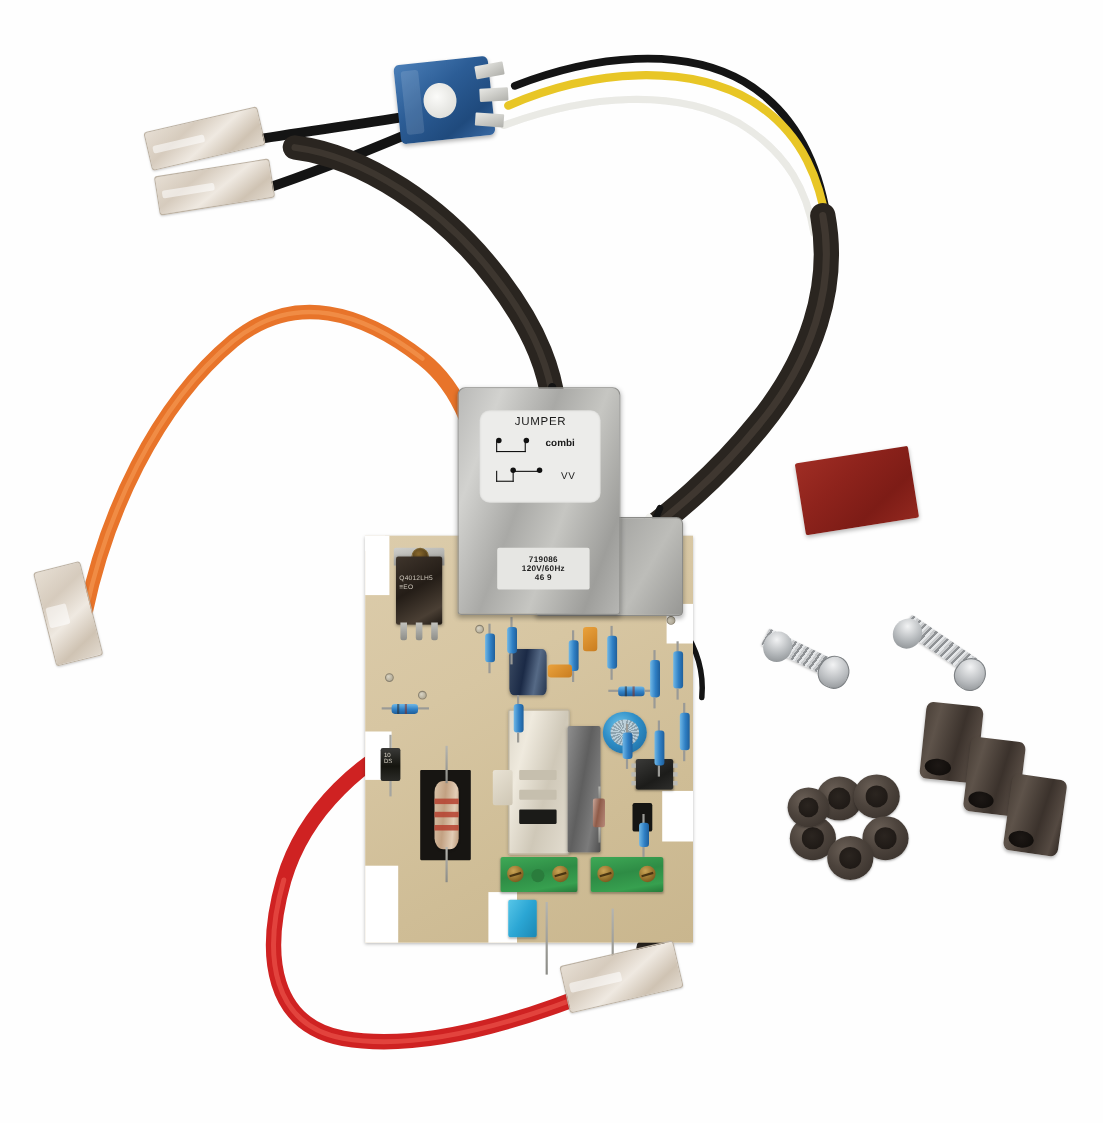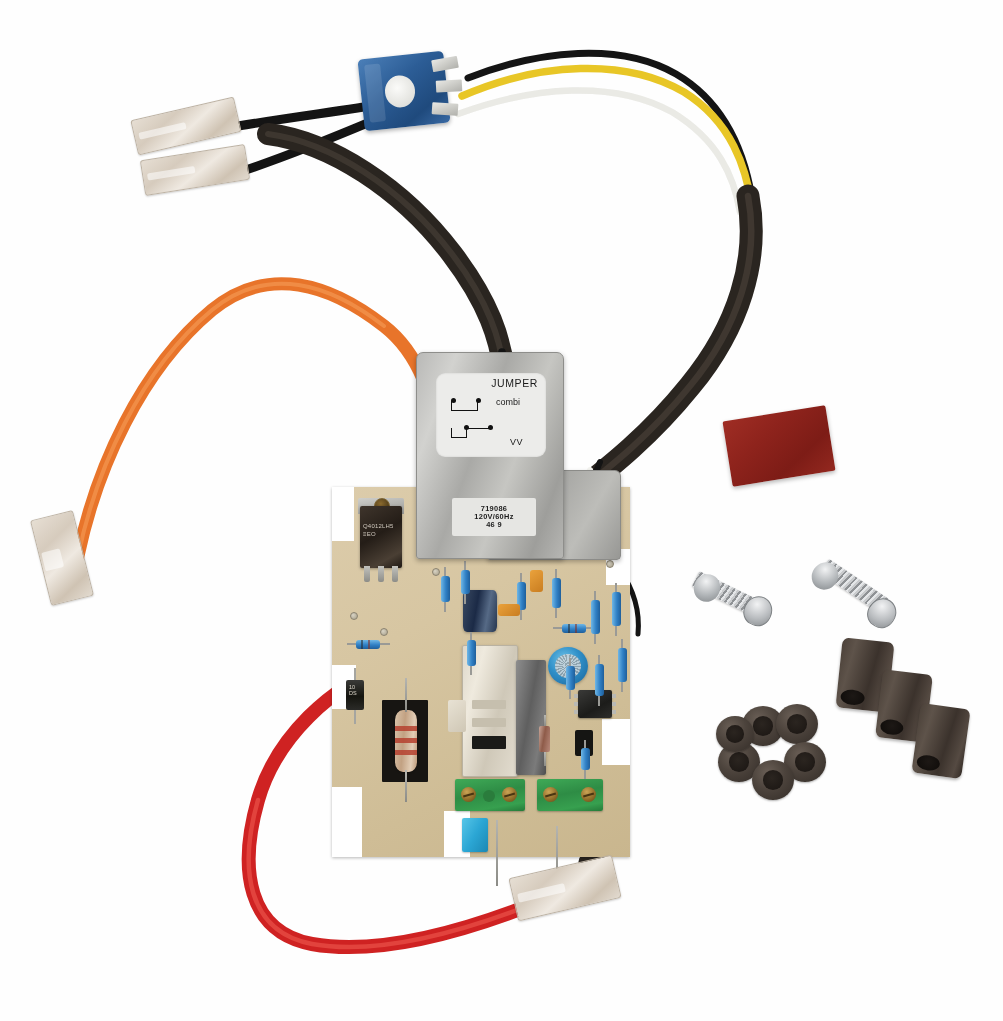--- a/index.html
+++ b/index.html
@@ -35,22 +35,22 @@
     border:1px solid #8b8b88;
     border-radius:3px 6px 4px 3px;
     box-shadow:0 2px 4px rgba(0,0,0,.26);
   }
   #jumper-label{
     left:435px;top:372px;width:110px;height:84px;
     background:#ececea;border-radius:9px;
     box-shadow:inset 0 0 2px rgba(0,0,0,.15);
   }
   #jumper-title{
-    position:absolute;left:0;right:8px;top:4px;text-align:right;
-    font-size:10.5px;letter-spacing:.6px;color:#1a1a1a;
+    position:absolute;left:0;right:8px;top:4px;
+    font-size:10.5px;letter-spacing:.6px;color:#1a1a1a;padding-left:32px;
   }
   .jrow{position:absolute;font-size:9px;color:#1a1a1a;}
   .jdot{position:absolute;width:5px;height:5px;border-radius:50%;background:#111;}
   .jbar{position:absolute;border:1.6px solid #111;border-top:none;}
 
   #spec-label{
     left:452px;top:498px;width:84px;height:38px;
     background:#e6e6e3;border-radius:2px;
     display:flex;flex-direction:column;align-items:center;justify-content:center;
     line-height:1.12;
@@ -415,27 +415,27 @@
   <div class="pad abs" style="left:432px;top:568px;"></div>
 
   <div id="can-shelf" class="abs"></div>
   <div id="can" class="abs">
     <div id="jumper-label" class="abs" style="left:19px;top:20px;">
       <div id="jumper-title">JUMPER</div>
 
       <div class="jdot" style="left:15px;top:25px;"></div>
       <div class="jdot" style="left:40px;top:25px;"></div>
       <div class="jbar" style="left:15px;top:28px;width:25px;height:9px;"></div>
-      <div class="jrow" style="left:60px;top:24px;">combi</div>
+      <div class="jrow" style="left:60px;top:24px;font-weight:bold;">combi</div>
 
       <div class="jdot" style="left:28px;top:52px;"></div>
       <div class="jdot" style="left:52px;top:52px;"></div>
       <div style="position:absolute;left:31px;top:54.5px;width:23px;height:1.6px;background:#111;"></div>
       <div class="jbar" style="left:15px;top:55px;width:14px;height:9px;"></div>
-      <div class="jrow" style="left:74px;top:64px;letter-spacing:.5px;">VV</div>
+      <div class="jrow" style="left:74px;top:54px;letter-spacing:.5px;">VV</div>
     </div>
   </div>
   <div id="spec-label" class="abs">
     <div>719086</div>
     <div>120V/60Hz</div>
     <div>46 9</div>
   </div>
 
   <div class="abs" style="left:361px;top:55px;width:86px;height:72px;transform:rotate(-6deg);
               background:linear-gradient(145deg,#4b7fb8 0%,#2c5d96 40%,#1f4a7d 75%,#3a6aa4 100%);

